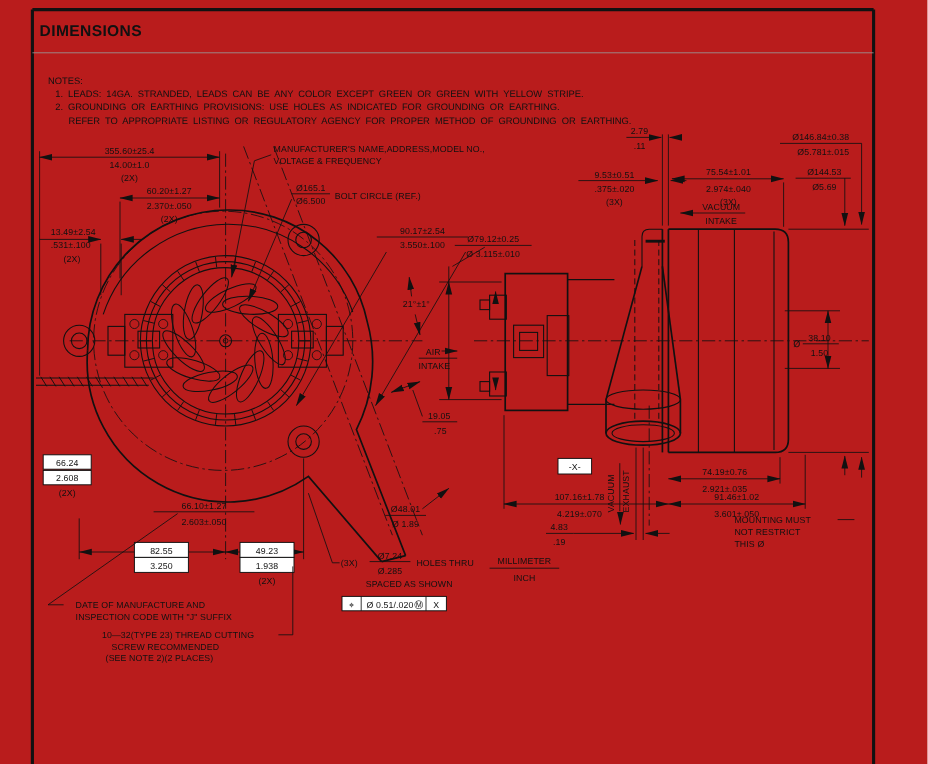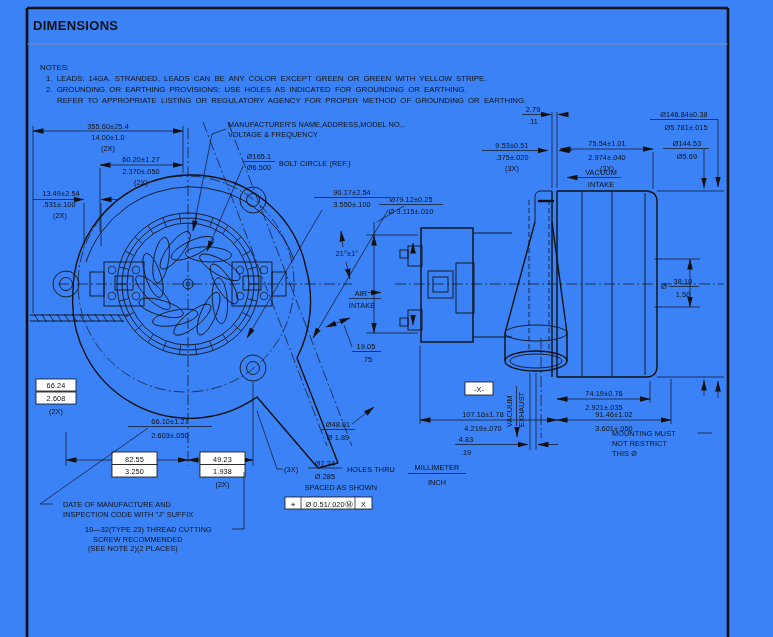--- a/index.html
+++ b/index.html
@@ -1,16 +1,16 @@
 <!DOCTYPE html>
 <html><head>
 <meta charset="utf-8">
 <style>
   html,body{margin:0;padding:0;background:#fff;}
-  .page{position:relative;width:773px;height:637px;background:#3b82f6;overflow:hidden;}
+  .page{position:relative;width:773px;height:637px;background:#b91c1c;overflow:hidden;}
   svg{position:absolute;left:0;top:0;}
   text{font-family:"Liberation Sans",sans-serif;fill:#111;}
   .t{font-size:7.3px;text-anchor:middle;letter-spacing:.1px;}
   .tl{text-anchor:start;}
   .n{font-size:7.8px;text-anchor:start;word-spacing:2px;}
   .title{font-size:13px;font-weight:bold;text-anchor:start;letter-spacing:.3px;}
   .sym{font-family:"DejaVu Sans",sans-serif;font-size:7.5px;text-anchor:middle;}
   .o{stroke:#111;stroke-width:1.4;fill:none;}
   .m{stroke:#111;stroke-width:.9;fill:none;}
   .d{stroke:#111;stroke-width:.7;fill:none;}

